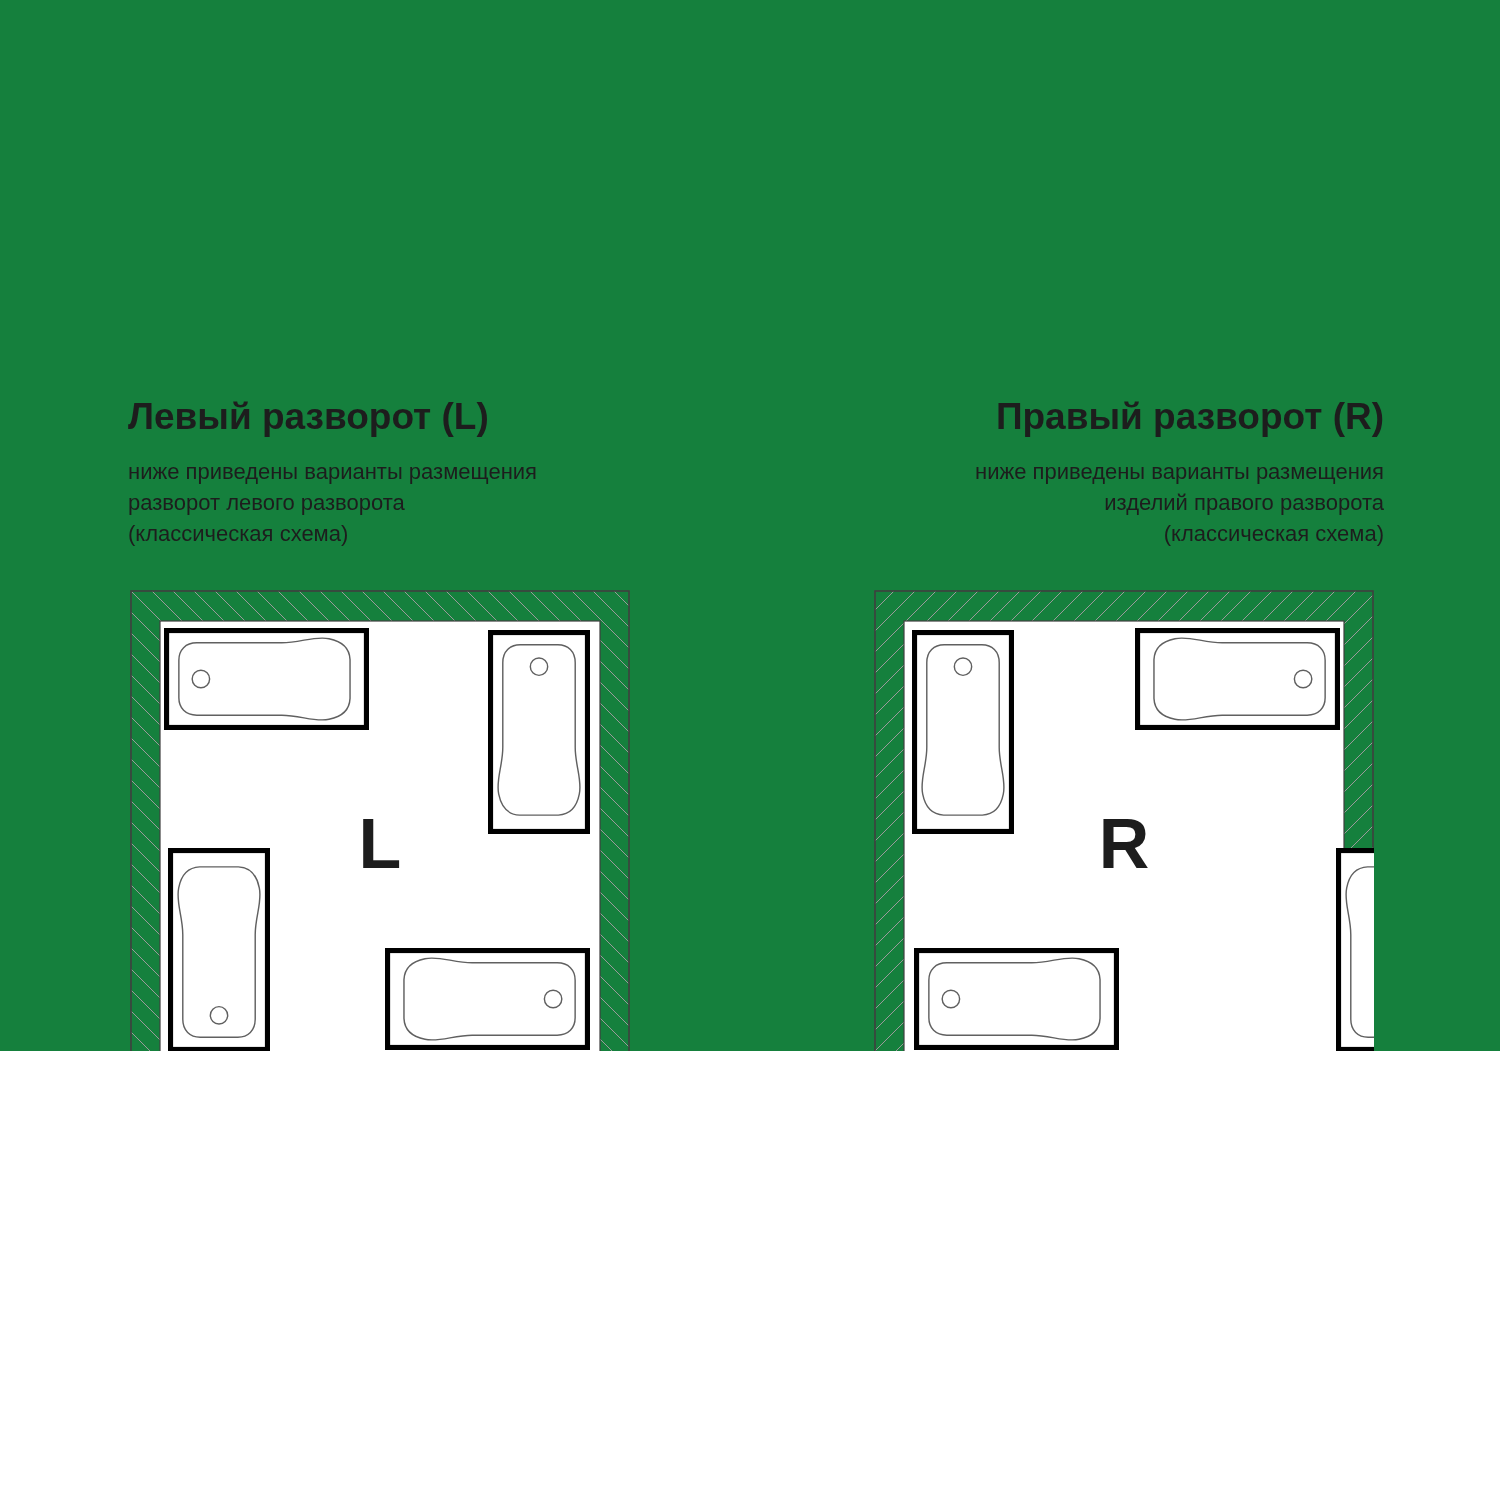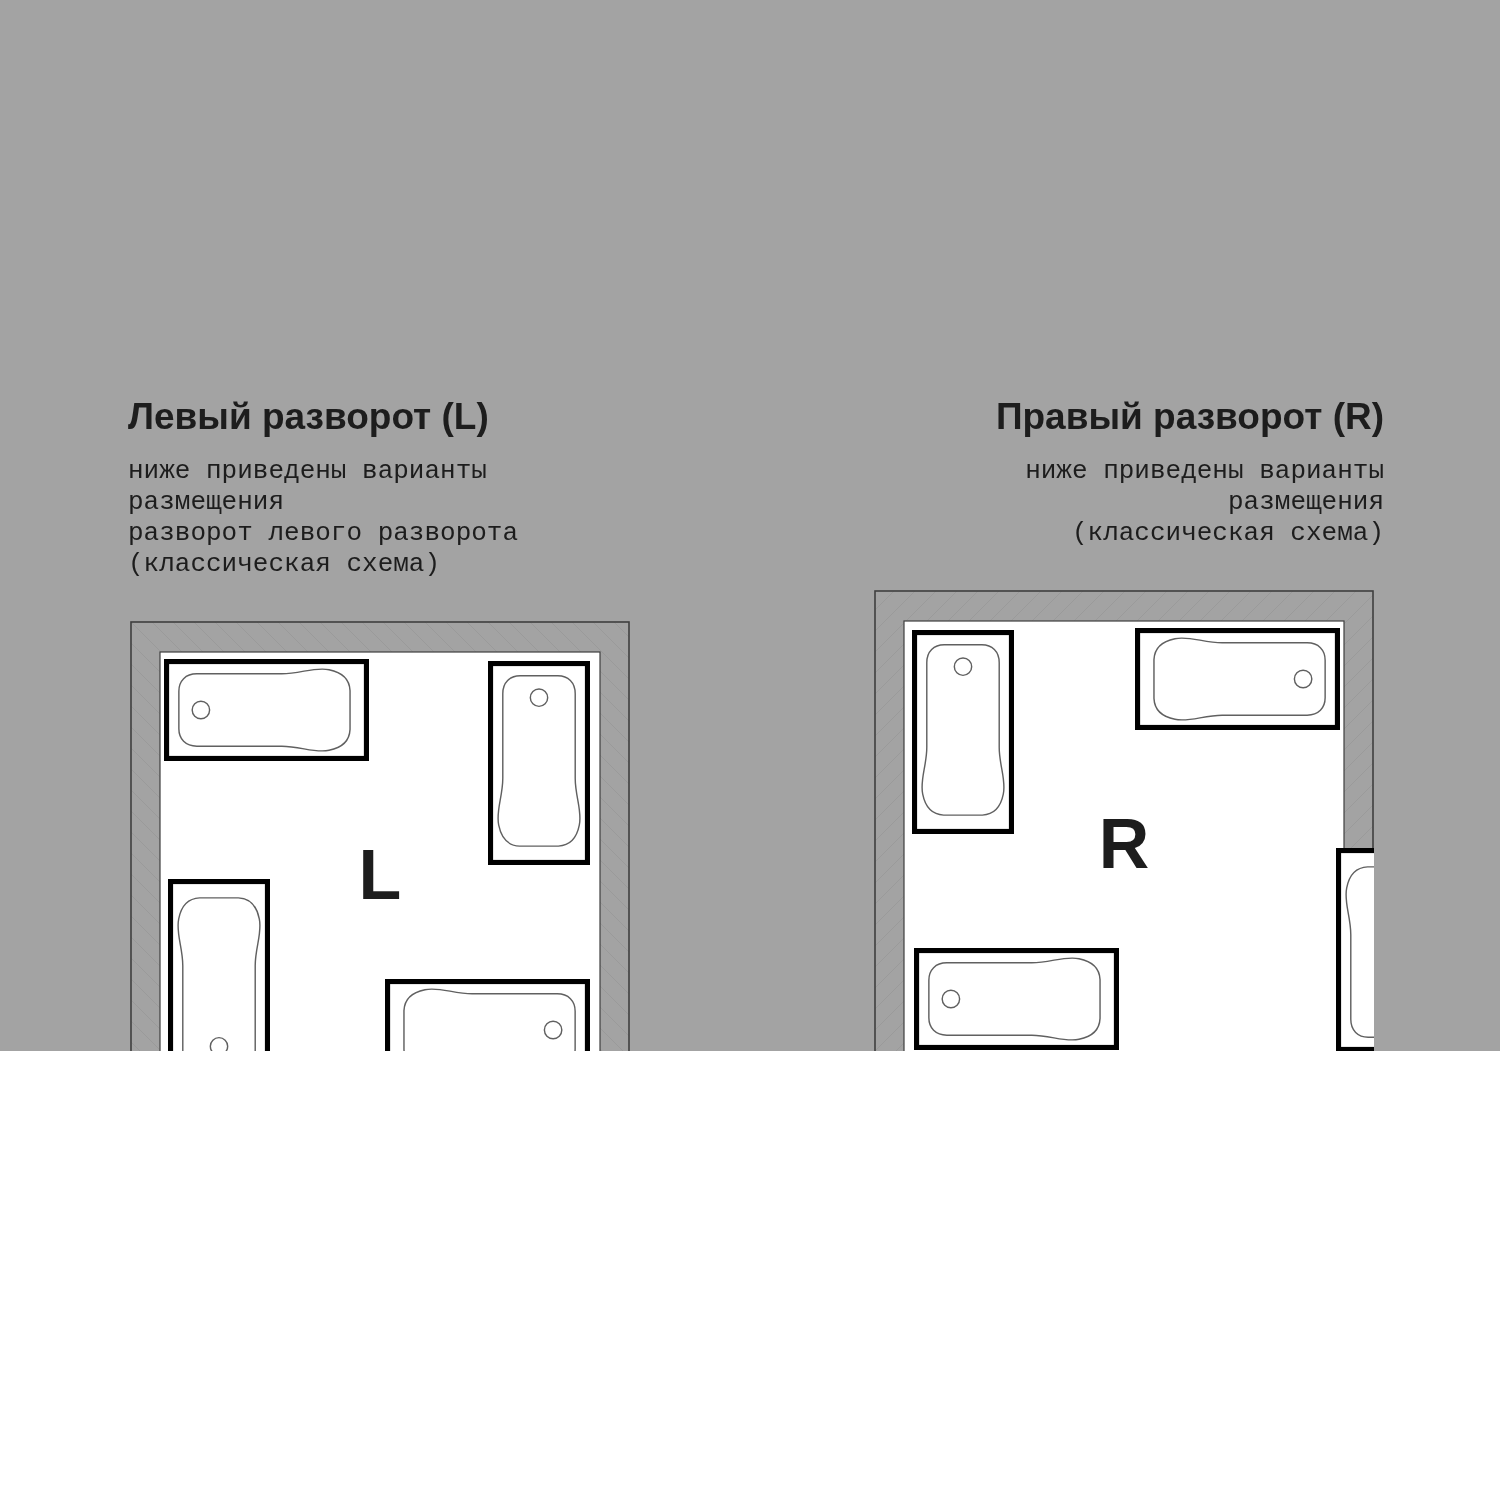--- a/index.html
+++ b/index.html
@@ -1,41 +1,40 @@
 <!DOCTYPE html>
 <html><head>
 <meta charset="utf-8">
 <style>
   html, body { margin: 0; padding: 0; background: #ffffff; }
   .page {
     position: relative;
     width: 1500px;
     height: 1051px;
-    background: #a3a3a3;
+    background: #15803d;
     font-family: "Liberation Sans", sans-serif;
     color: #1d1d1d;
     overflow: hidden;
   }
   .panel { position: absolute; top: 397px; width: 512px; }
   .panel-left  { left: 128px; }
   .panel-right { left: 872px; text-align: right; }
   .title {
     font-size: 37px;
     font-weight: 700;
     line-height: 40px;
     margin: 0;
     color: #1d1d1d;
     white-space: nowrap;
   }
   .subtitle {
     margin-top: 19px;
-    font-size: 26px;
+    font-size: 22px;
     line-height: 31px;
     color: #1d1d1d;
-    font-family: Liberation Mono, monospace;
   }
   svg.diagram { display: block; margin-top: 41px; margin-left: 2px; }
   .room-letter {
     font-family: "Liberation Sans", sans-serif;
     font-weight: 700;
     font-size: 70px;
     fill: #1d1d1d;
   }
 </style>
 </head>
@@ -82,20 +81,21 @@
       </g>
 
       <text class="room-letter" x="250" y="278" text-anchor="middle">L</text>
     </svg>
   </div>
 
   <div class="panel panel-right">
     <h2 class="title">Правый разворот (R)</h2>
     <div class="subtitle">
       <div>ниже приведены варианты размещения</div>
+      <div>изделий правого разворота</div>
       <div>(классическая схема)</div>
     </div>
 
     <svg class="diagram" width="500" height="502" viewBox="0 0 500 502" xmlns="http://www.w3.org/2000/svg">
       <defs>
         <pattern id="hatchR" width="21" height="21" patternUnits="userSpaceOnUse">
           <path d="M0,21 L21,0 M-2,2 L2,-2 M19,23 L23,19" stroke="#9a9a9a" stroke-width="1" fill="none"></path>
         </pattern>
         <g id="tubB">
           <rect x="2.5" y="2.5" width="195" height="95" fill="#ffffff" stroke="#000000" stroke-width="5"></rect>

